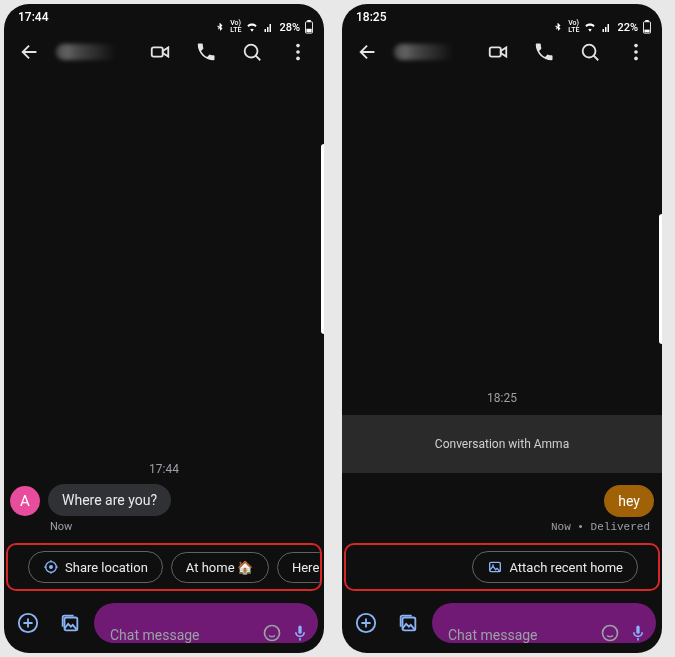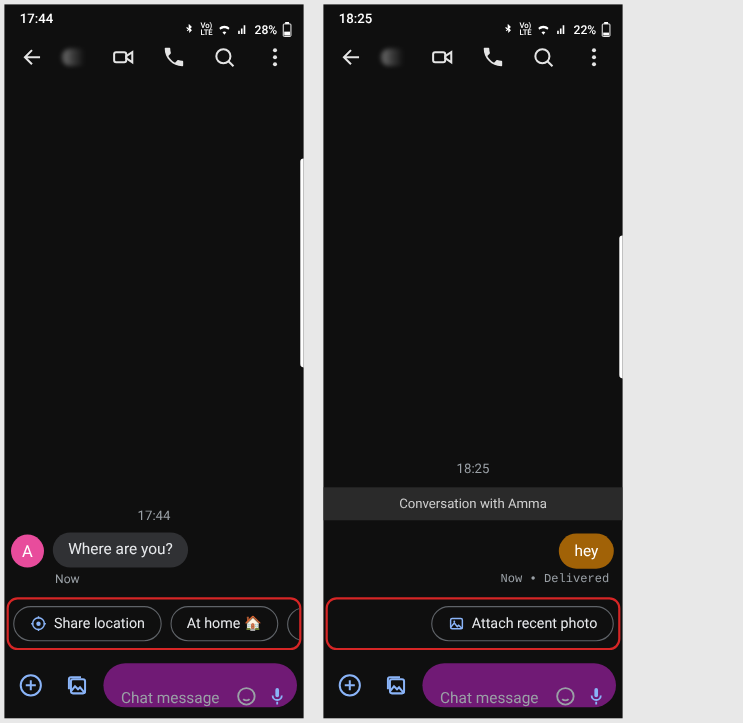--- a/index.html
+++ b/index.html
@@ -6,39 +6,40 @@
     body {
       background: #e8e8e8;
       font-family: Roboto, "Segoe UI", Arial, sans-serif;
       display: flex;
       gap: 18px;
       padding: 4px;
       width: 675px;
       height: 657px;
     }
     .phone {
-      width: 272px;
+      width: 320px;
       height: 649px;
       background: #0f0f0f;
       position: relative;
       overflow: hidden;
       display: flex;
       flex-direction: column;
+      border-radius: 25px;
     }
     .status-bar {
       height: 26px;
       display: flex;
       align-items: center;
       justify-content: space-between;
       padding: 0 10px 0 14px;
       color: #fff;
       font-size: 12px;
       font-weight: 500;
     }
-    .status-right { display: flex; align-items: center; gap: 4px; font-size: 11px; margin-top: 20px; }
+    .status-right { display: flex; align-items: flex-end; gap: 4px; font-size: 11px; margin-top: 20px; }
     .topbar {
       height: 44px;
       display: flex;
       align-items: center;
       padding: 0 6px;
       gap: 6px;
     }
     .icon-btn {
       width: 40px; height: 40px;
       display: flex; align-items: center; justify-content: center;
@@ -72,21 +73,21 @@
       text-align: center;
       color: #9aa0a6;
       font-size: 12px;
       margin: 6px 0;
     }
     .banner {
       background: #2a2a2a;
       color: #cfcfcf;
       text-align: center;
       font-size: 12px;
-      padding: 8px 0;
+      padding: 22px 0;
       margin: 4px 0 10px 0;
     }
     .row { display: flex; align-items: flex-end; padding: 2px 8px 2px 6px; }
     .avatar {
       width: 30px; height: 30px; border-radius: 50%;
       background: #e84c9c; color: #fff;
       display: flex; align-items: center; justify-content: center;
       font-size: 15px; margin-right: 8px;
     }
     .bubble-in {
@@ -98,21 +99,21 @@
       background: #a16207; color: #fff;
       padding: 8px 14px; border-radius: 18px;
       font-size: 14px; margin-left: auto;
     }
     .meta-left { color: #9aa0a6; font-size: 11px; padding: 2px 0 6px 46px; }
     .meta-right { color: #9aa0a6; font-size: 11px; padding: 2px 12px 6px 0; text-align: right; font-family: Liberation Mono, monospace; }
     .suggest-wrap {
       border: 2px solid #d62626;
       border-radius: 10px;
       margin: 0 2px 6px 2px;
-      padding: 6px 4px;
+      padding: 6px 20px;
       display: flex;
       gap: 8px;
       overflow: hidden;
       align-items: center;
     }
     .suggest-wrap.right { justify-content: flex-end; }
     .chip {
       border: 1px solid #5f6368;
       border-radius: 20px;
       padding: 7px 14px;
@@ -329,21 +330,21 @@
     <div class="meta-right">Now • Delivered</div>
   </div>
 
   <div class="suggest-wrap right">
     <div class="chip">
       <svg viewBox="0 0 24 24" fill="#8ab4f8">
           <rect x="4" y="5" width="16" height="14" rx="2" fill="none" stroke="#8ab4f8" stroke-width="2"></rect>
           <path d="M4 17l5-6 4 5 2-2 5 5" stroke="#8ab4f8" stroke-width="2" fill="none"></path>
           <circle cx="9" cy="9" r="1.3"></circle>
         </svg>
-      <span>Attach recent photo</span>
+      <span>Attach recent home</span>
     </div>
   </div>
 
   <div class="composer">
     <div class="circle-btn">
       <svg class="svg" viewBox="0 0 24 24" fill="none" stroke="currentColor" stroke-width="2">
           <circle cx="12" cy="12" r="10"></circle>
           <path d="M12 7v10M7 12h10"></path>
         </svg>
     </div>

